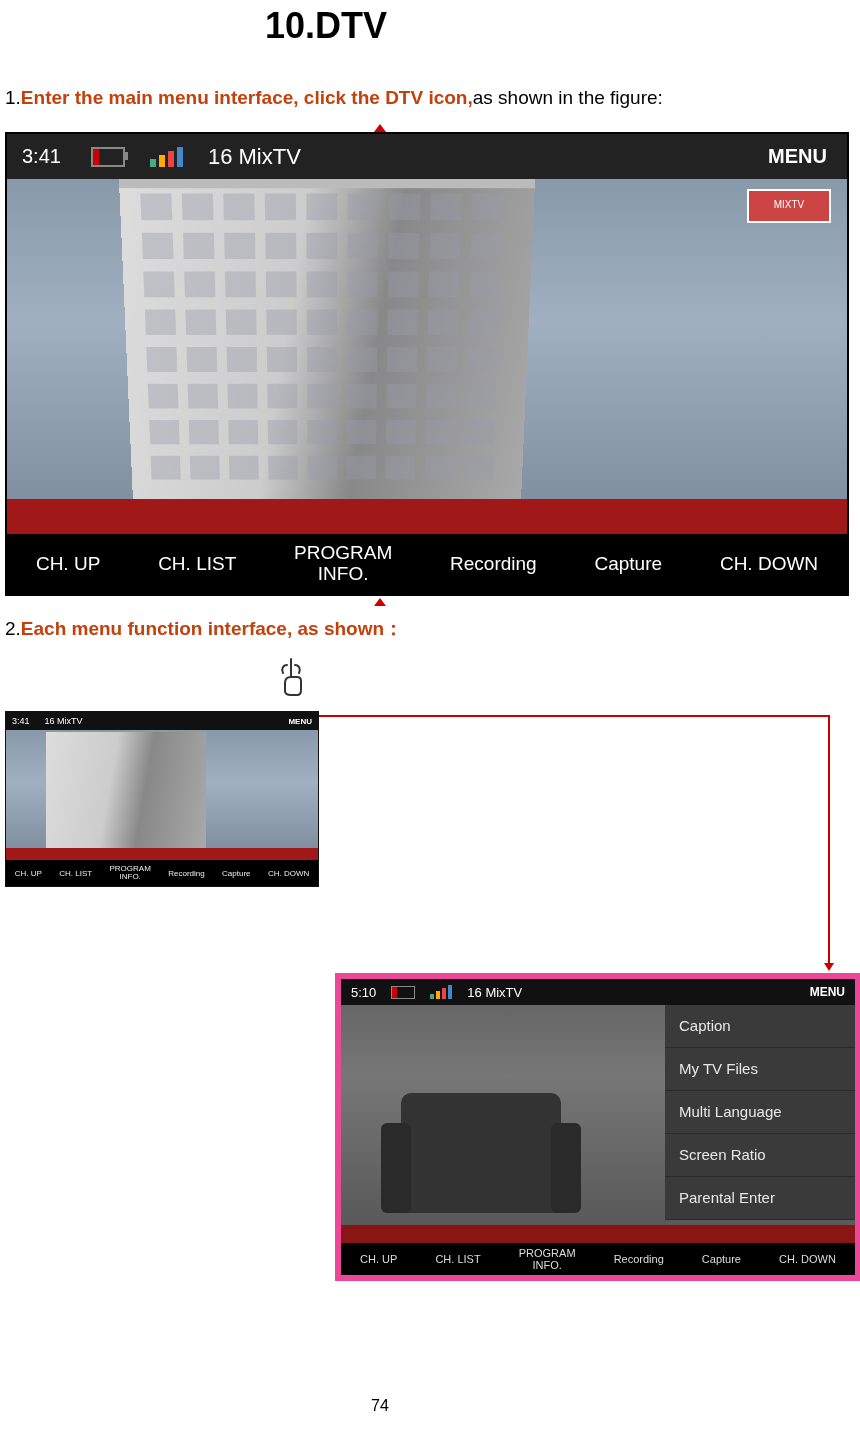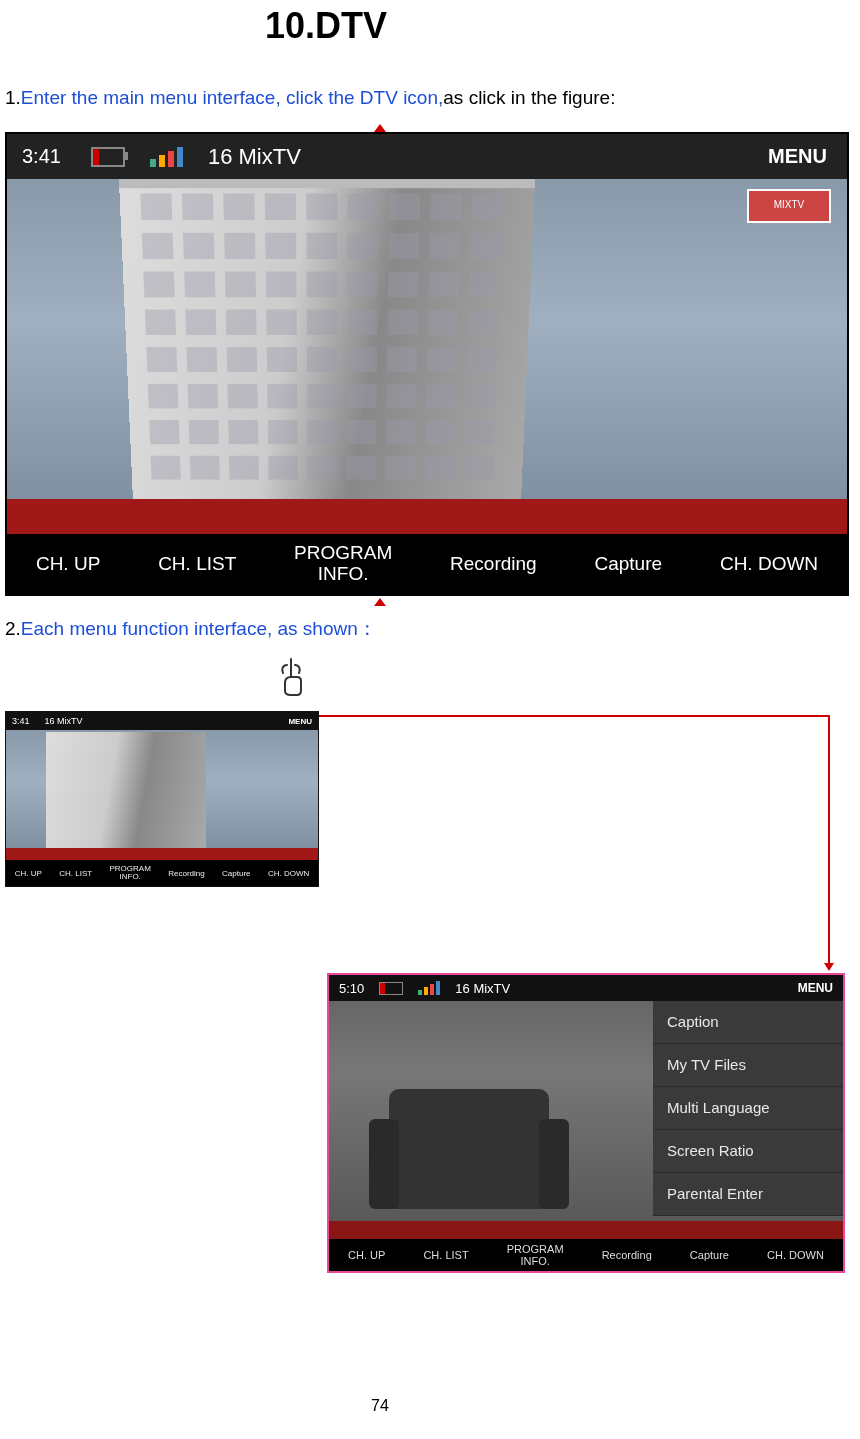--- a/index.html
+++ b/index.html
@@ -20,21 +20,21 @@
   font-family: Arial, sans-serif;
   text-align: left;
   margin: 5px 0 40px 0;
   padding-left: 260px;
 }
 .step {
   font-size: 19px;
   margin: 10px 0 15px 0;
 }
 .step .num { color: #000; }
-.step .gray { color: #1d4ed8; }
+.step .gray { color: #c2410c; font-weight: bold; }
 .step .black { color: #000; }
 .red-tri {
   width: 0; height: 0;
   border-left: 6px solid transparent;
   border-right: 6px solid transparent;
   border-bottom: 8px solid #c00;
   margin: 0 auto;
 }
 .screenshot1 {
   width: 840px;
@@ -233,25 +233,25 @@
   left: 819px;
   width: 0; height: 0;
   border-left: 5px solid transparent;
   border-right: 5px solid transparent;
   border-top: 8px solid #c00;
 }
 
 .thumb2 {
   position: absolute;
   top: 316px;
-  left: 322px;
+  left: 330px;
   width: 514px;
   height: 296px;
   background: #eab308;
-  border: 2px solid #ec4899;
+  border: 6px solid #ec4899;
 }
 .thumb2 .t2-top {
   height: 26px;
   background: #111;
   color: #fff;
   font-size: 13px;
   display: flex;
   align-items: center;
 }
 .thumb2 .t2-top .tm { margin-left: 10px; }
@@ -334,21 +334,21 @@
   padding-bottom: 20px;
 }
 </style>
 </head>
 <body>
 
 <div class="page">
   <div class="title">10.DTV</div>
 
   <div class="step">
-    <span class="num">1.</span><span class="gray">Enter the main menu interface, click the DTV icon,</span><span class="black">as click in the figure:</span>
+    <span class="num">1.</span><span class="gray">Enter the main menu interface, click the DTV icon,</span><span class="black">as shown in the figure:</span>
   </div>
 
   <div class="red-tri"></div>
 
   <div class="screenshot1">
     <div class="s1-topbar">
       <span class="s1-time">3:41</span>
       <span class="s1-bat">
           <div class="s1-bat-fill"></div>
         </span>

